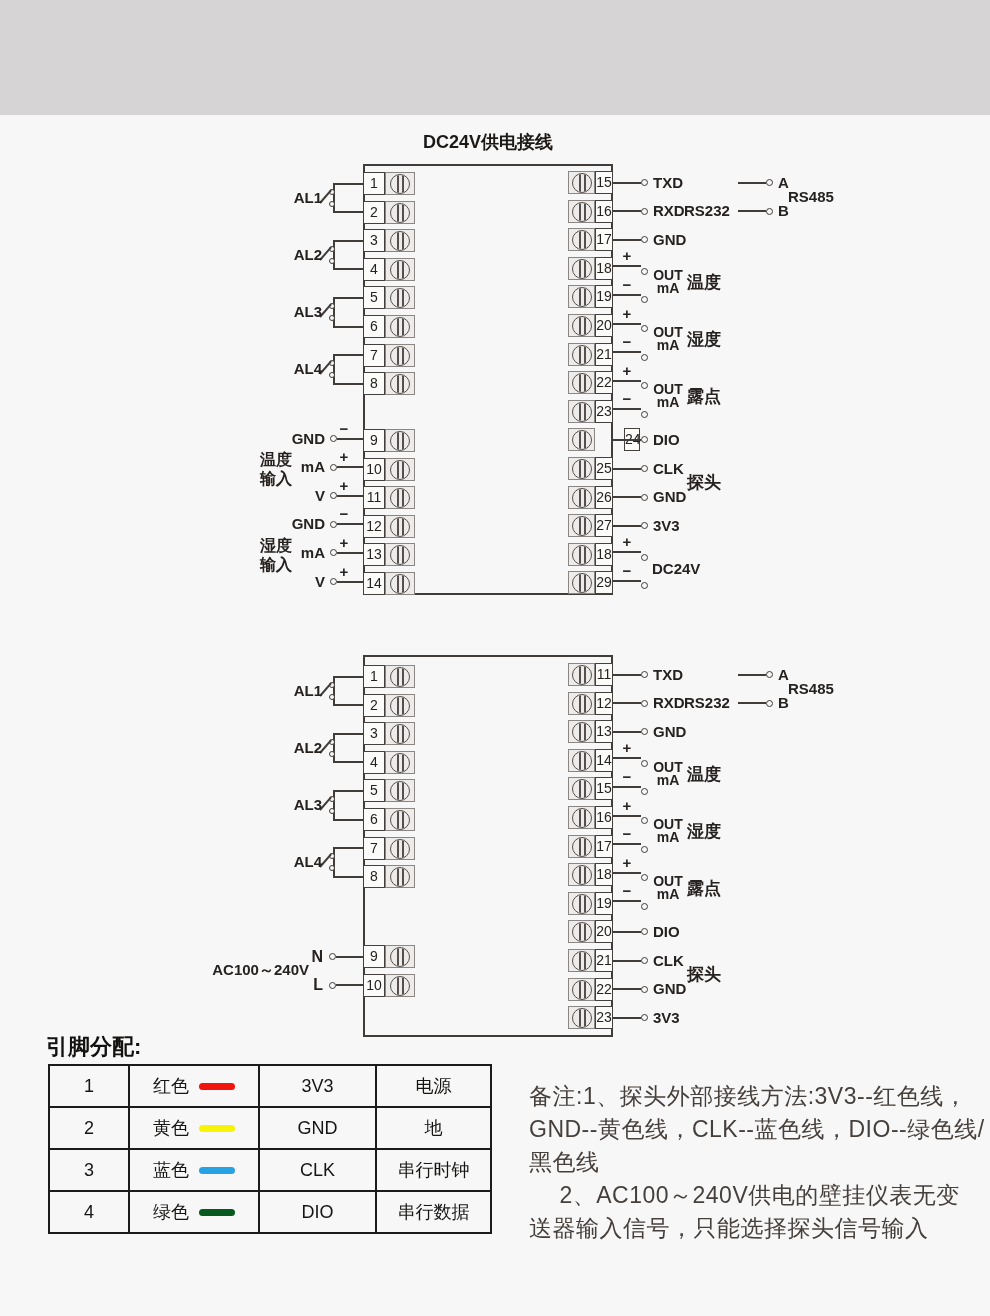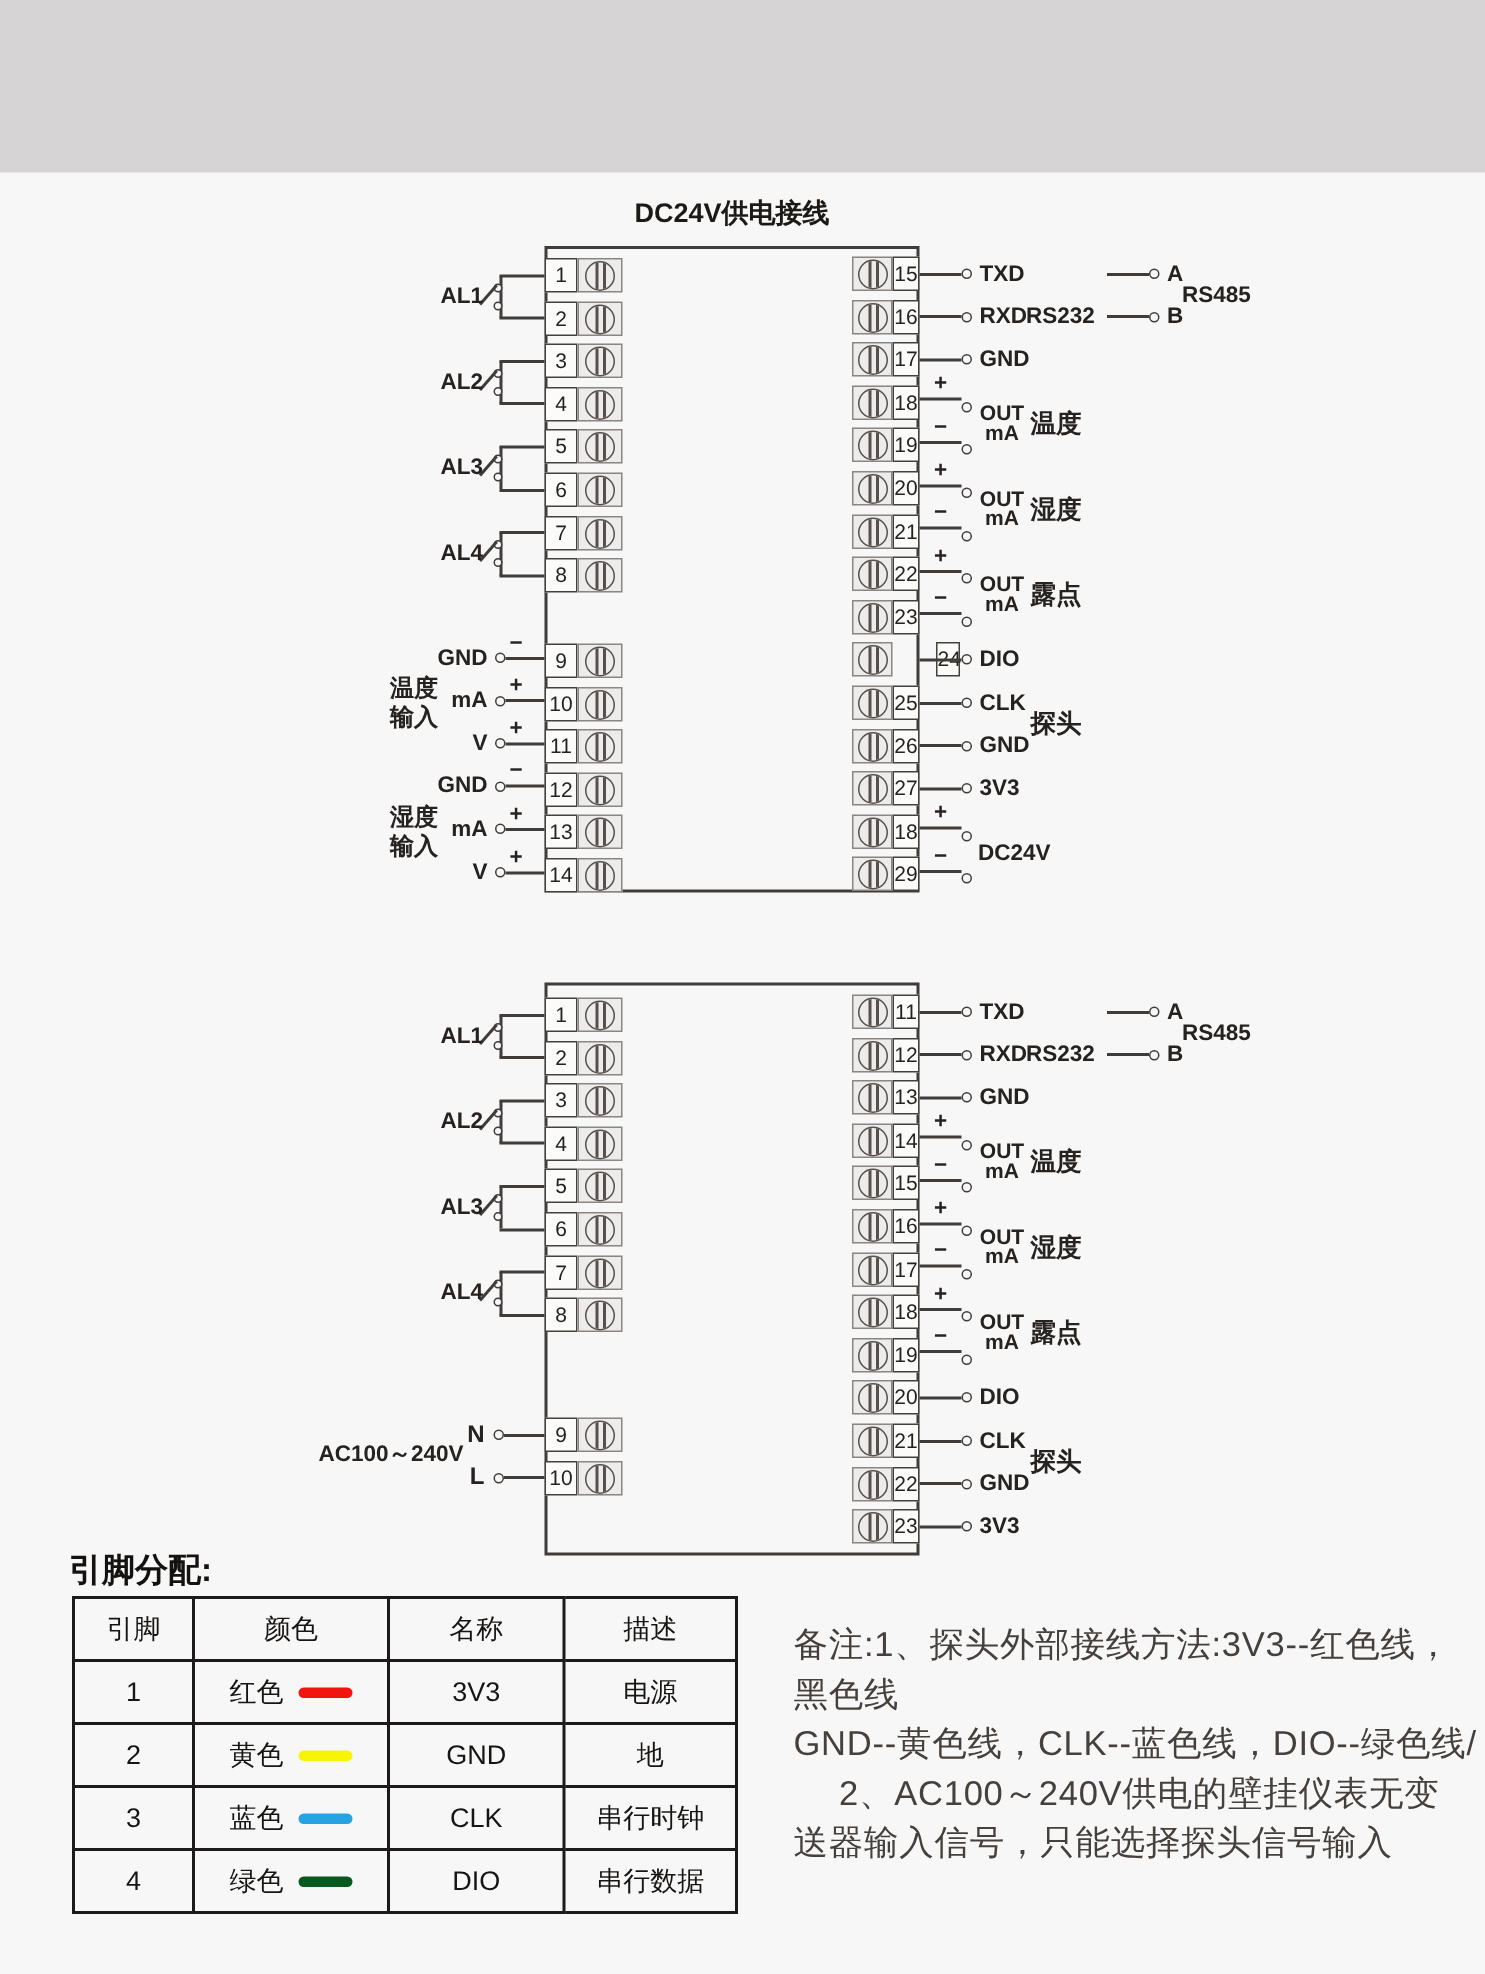--- a/index.html
+++ b/index.html
@@ -657,26 +657,20 @@
 <div class="pin-heading">引脚分配:</div>
 
 <table class="pin-table">
   <colgroup>
       <col style="width:80px">
       <col style="width:130px">
       <col style="width:117px">
       <col style="width:115px">
     </colgroup>
   <tbody>
-      <tr>
-    <th>引脚</th>
-    <th>颜色</th>
-    <th>名称</th>
-    <th>描述</th>
-  </tr>
   <tr>
     <td>1</td>
     <td><span class="cswrap">
             <span>红色</span>
             <span class="swatch" style="background: rgb(242, 21, 15);"></span>
           </span></td>
     <td class="pin-name">3V3</td>
     <td>电源</td>
   </tr>
   <tr>
@@ -704,17 +698,17 @@
             <span class="swatch" style="background: rgb(7, 89, 29);"></span>
           </span></td>
     <td class="pin-name">DIO</td>
     <td>串行数据</td>
   </tr>
 </tbody>
   </table>
 
 <div class="notes">
   <div>备注:1、探头外部接线方法:3V3--红色线，</div>
+  <div>GND--黄色线，CLK--蓝色线，DIO--绿色线/</div>
   <div>黑色线</div>
-  <div>GND--黄色线，CLK--蓝色线，DIO--绿色线/</div>
   <div>　 2、AC100～240V供电的壁挂仪表无变</div>
   <div>送器输入信号，只能选择探头信号输入</div>
 </div>
 
 </body></html>

